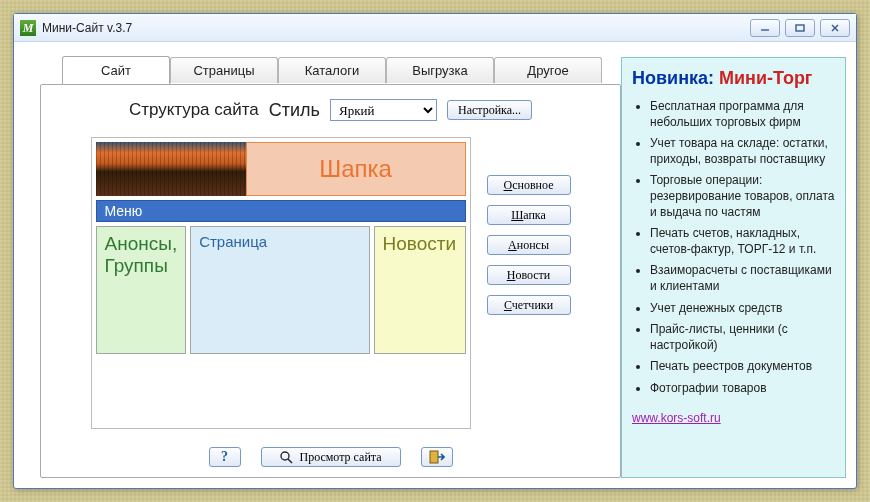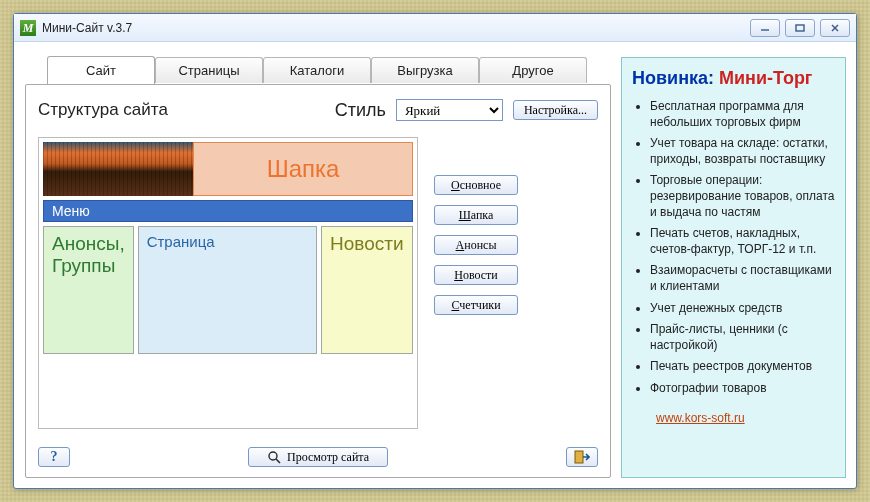--- a/index.html
+++ b/index.html
@@ -50,22 +50,21 @@
     border-radius: 3px;
     background: linear-gradient(#fbfdff,#dce7f6);
     display: flex; align-items: center; justify-content: center;
     cursor: default;
   }
   .win-btn svg { stroke: #3a5a8c; stroke-width: 1.4; fill: none; }
 
   .client {
     flex: 1;
     display: flex;
-    gap: 10px;
-    padding: 0 10px 10px 11px;
+    padding: 0 10px 10px 26px;
   }
   .left-pane { flex: 1; display: flex; flex-direction: column; }
   .tabs {
     display: flex;
     margin-top: 14px;
     padding-left: 22px;
     gap: 0;
     position: relative;
     z-index: 2;
   }
@@ -89,20 +88,21 @@
     top: 0;
   }
   .tabpage {
     flex: 1;
     border: 1px solid #a9a9a9;
     background: #fff;
     border-radius: 2px;
     padding: 14px 12px 10px 12px;
     display: flex;
     flex-direction: column;
+    align-items: center;
   }
   .row-controls {
     display: flex;
     align-items: center;
     gap: 10px;
     margin-bottom: 16px;
   }
   .heading { font-size: 17px; flex: 1; }
   .lbl { font-size: 18px; }
   select.combo {
@@ -197,21 +197,21 @@
     background:#dff6f9;
     border:1px solid #86c7ce;
     padding:10px 10px 10px 10px;
     font-size:12px;
   }
   .right-pane .novinka { font-size:18px; }
   .right-pane .novinka b { color:#0033aa; }
   .right-pane .novinka .red { color:#cc2222; font-weight:bold; }
   .right-pane ul { margin:10px 0 14px 0; padding-left:18px; }
   .right-pane li { margin-bottom:6px; line-height:1.3; }
-  .right-pane a { color:#c2410c;margin-left:24px; }
+  .right-pane a { color:#a21caf; }
 
   .q-icon { color:#1a5fa8; font-weight:bold; font-size:14px; }
   .preview-icon svg, .exit-icon svg { display:block; }
 </style>
 </head>
 <body>
 
 <div class="window">
   <div class="titlebar">
     <div class="app-icon">M</div>

